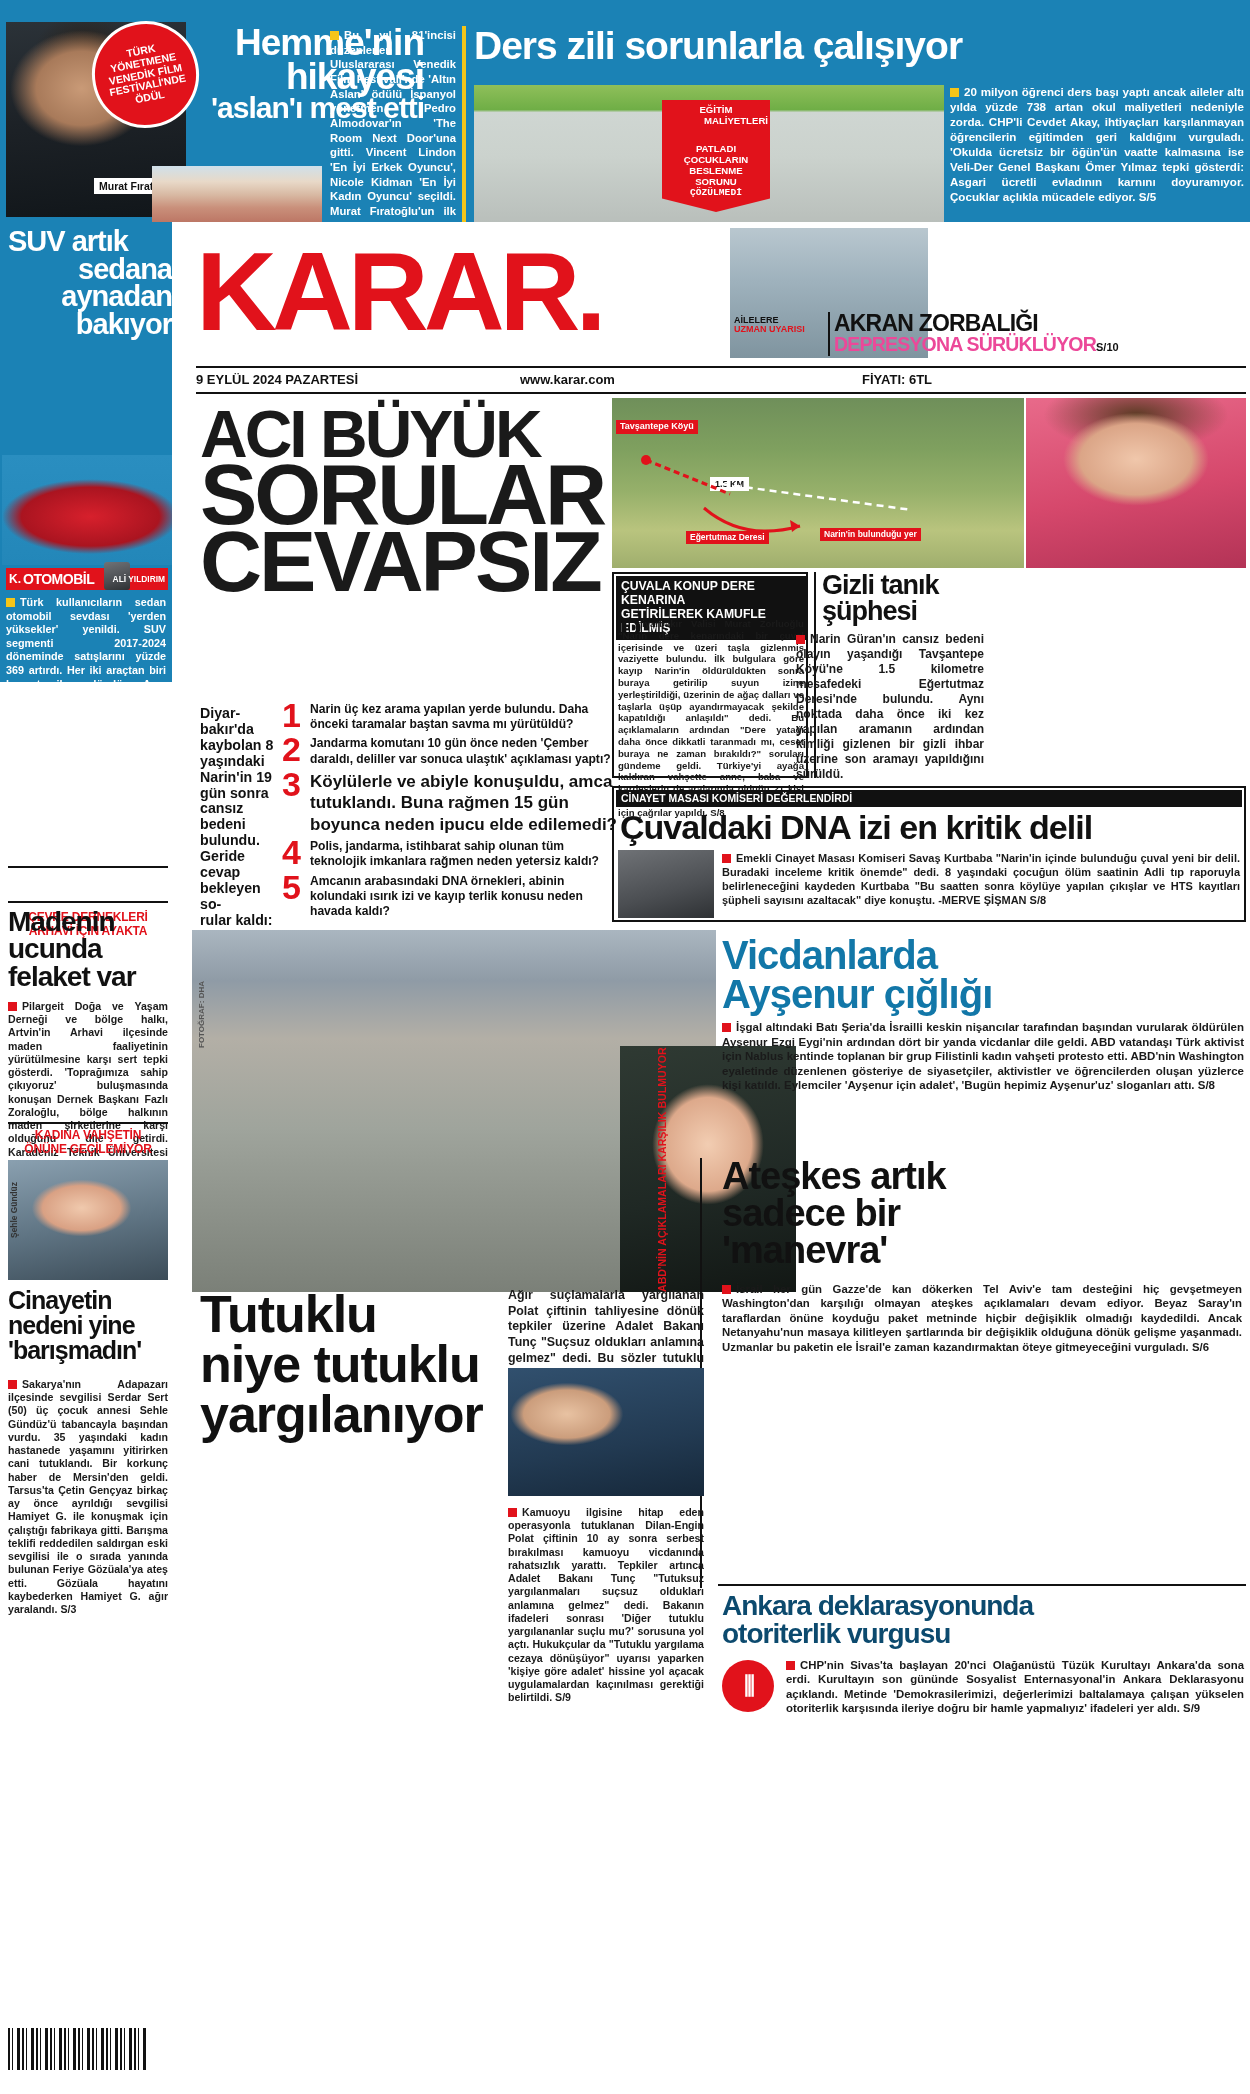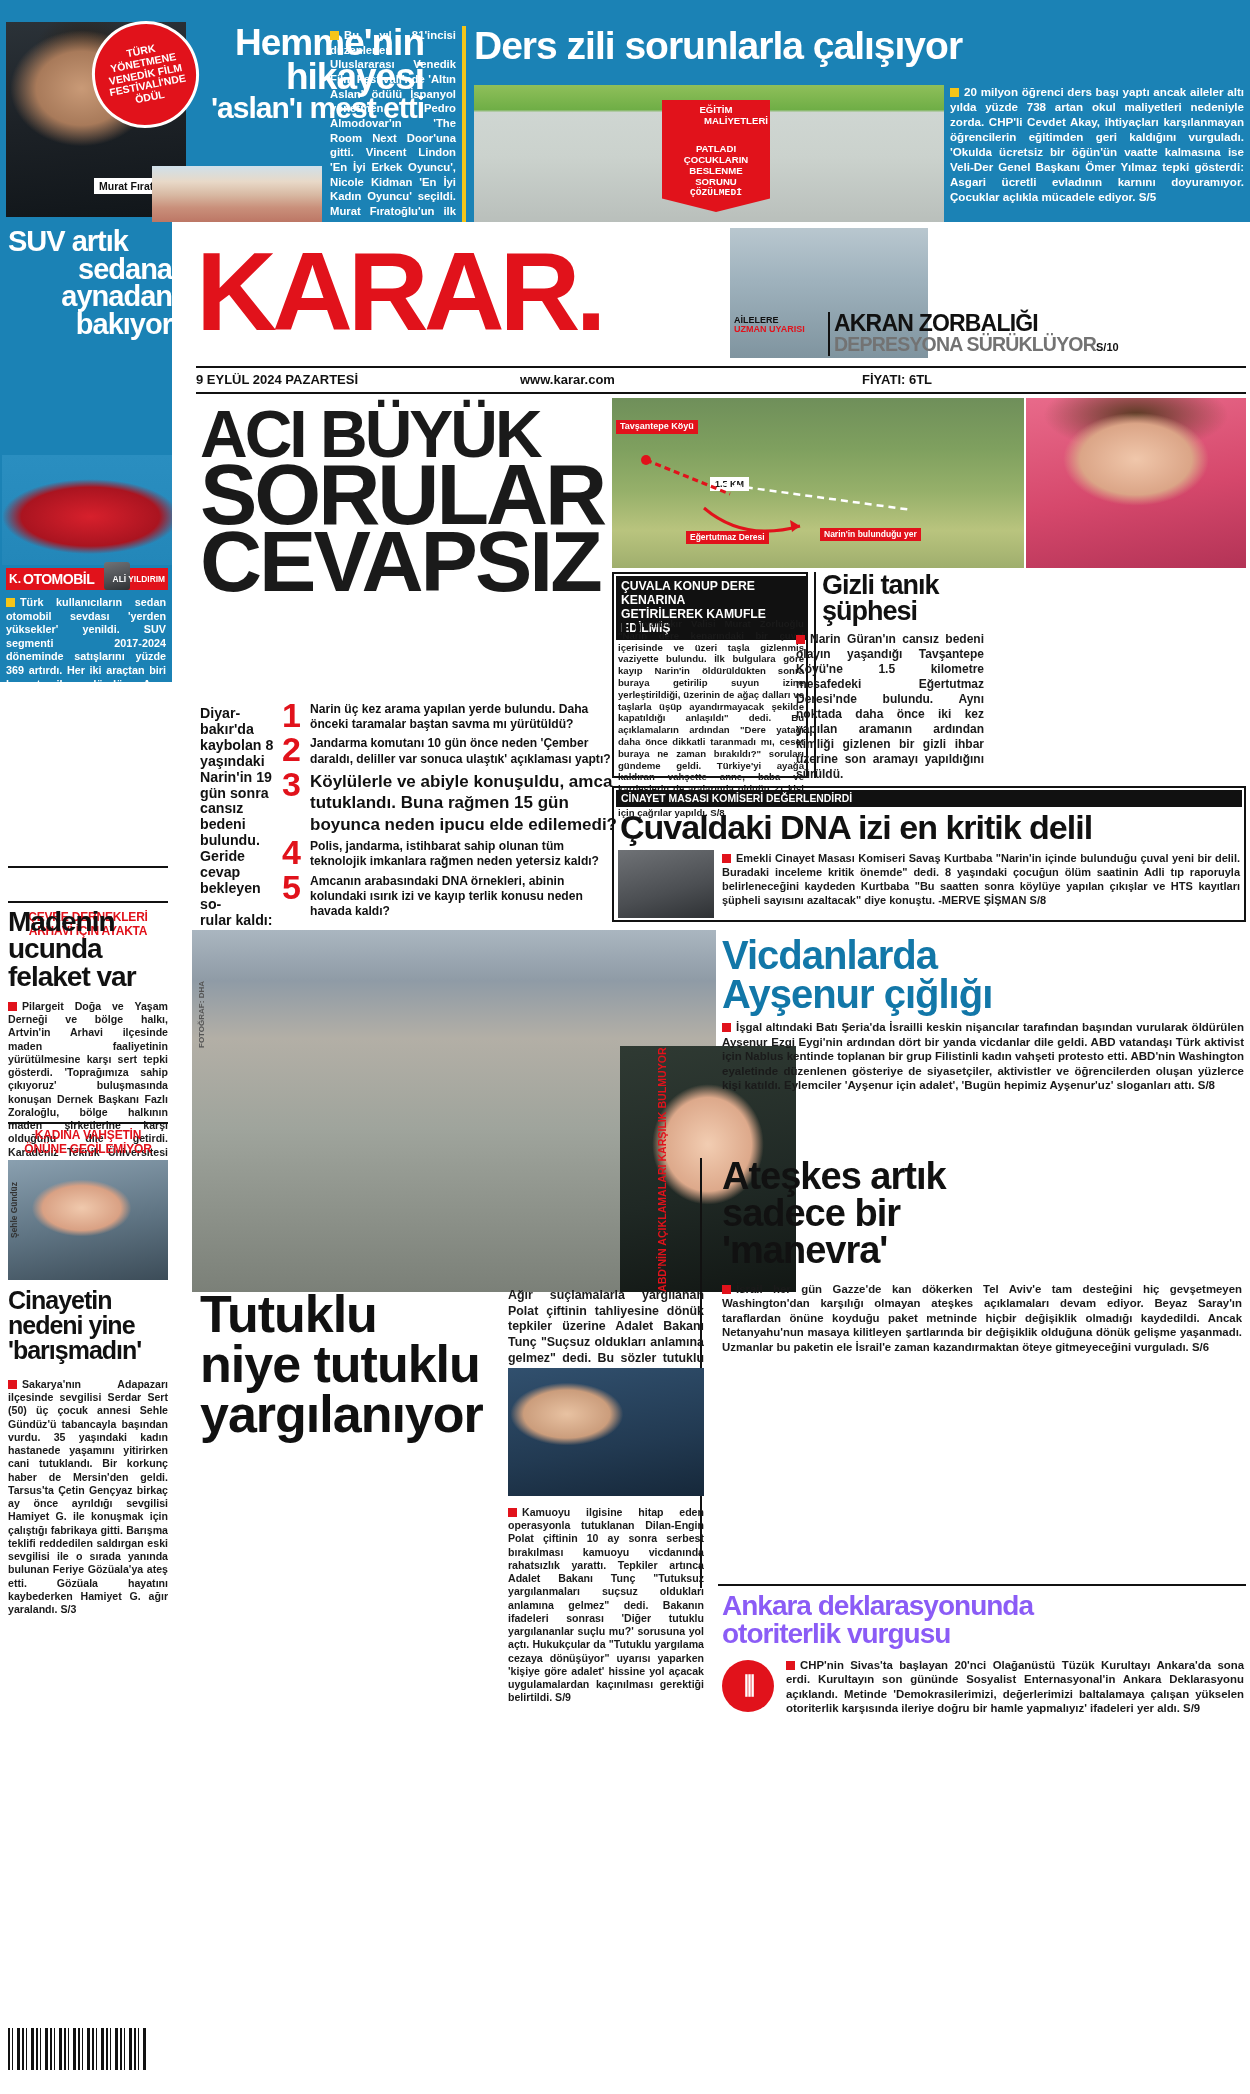--- a/index.html
+++ b/index.html
@@ -200,21 +200,21 @@
 
   <div class="abs ph ph-bully" style="left:730px;top:228px;width:198px;height:130px;"></div>
   <div class="abs" style="left:730px;top:310px;width:516px;height:50px;background:rgba(255,255,255,0.0);">
   </div>
   <div class="abs" style="left:734px;top:316px;width:96px;text-align:left;line-height:1.05;">
     <div style="font-size:9px;font-weight:800;color:#111;">AİLELERE</div>
     <div style="font-size:9px;font-weight:800;color:#e1121b;">UZMAN UYARISI</div>
   </div>
   <div class="abs" style="left:834px;top:312px;width:416px;line-height:1.02;">
     <div style="font-size:23px;font-weight:800;color:#111;letter-spacing:-0.8px;">AKRAN ZORBALIĞI</div>
-    <div style="font-size:19.5px;font-weight:800;color:#737373;letter-spacing:-0.8px;display:inline-block;">DEPRESYONA SÜRÜKLÜYOR</div><span style="font-size:11px;font-weight:800;color:#111;">S/10</span>
+    <div style="font-size:19.5px;font-weight:800;color:#ec4899;letter-spacing:-0.8px;display:inline-block;">DEPRESYONA SÜRÜKLÜYOR</div><span style="font-size:11px;font-weight:800;color:#111;">S/10</span>
   </div>
   <div class="abs" style="left:828px;top:312px;width:2px;height:44px;background:#111;"></div>
 
   <div class="abs" style="left:196px;top:366px;width:1050px;height:2px;background:#111;"></div>
   <div class="abs" style="left:196px;top:372px;font-size:13px;font-weight:800;color:#111;">9 EYLÜL 2024 PAZARTESİ</div>
   <div class="abs" style="left:520px;top:372px;font-size:13px;font-weight:800;color:#111;">www.karar.com</div>
   <div class="abs" style="left:862px;top:372px;font-size:13px;font-weight:800;color:#111;">FİYATI: 6TL</div>
   <div class="abs" style="left:196px;top:392px;width:1050px;height:2px;background:#111;"></div>
 
   <div class="abs hdl" style="left:200px;top:404px;width:430px;color:#1a1a1a;">
@@ -316,21 +316,21 @@
   <div class="abs" style="left:700px;top:1158px;width:2px;height:430px;background:#111;"></div>
 
   <div class="abs hdl" style="left:722px;top:1158px;width:520px;color:#111;font-size:38px;line-height:0.97;">
     <div>Ateşkes artık</div>
     <div>sadece bir</div>
     <div>'manevra'</div>
   </div>
   <div class="abs body-txt sq sq-red" style="left:722px;top:1282px;width:520px;font-size:11.4px;line-height:1.27;">İsrail her gün Gazze'de kan dökerken Tel Aviv'e tam desteğini hiç gevşetmeyen Washington'dan karşılığı olmayan ateşkes açıklamaları devam ediyor. Beyaz Saray'ın taraflardan önüne koyduğu paket metninde hiçbir değişiklik olmadığı kaydedildi. Ancak Netanyahu'nun masaya kilitleyen şartlarında bir değişiklik olduğuna dönük gelişme yaşanmadı. Uzmanlar bu paketin ele İsrail'e zaman kazandırmaktan öteye gitmeyeceğini vurguladı. S/6</div>
 
   <div class="abs" style="left:718px;top:1584px;width:528px;height:2px;background:#111;"></div>
-  <div class="abs hdl" style="left:722px;top:1592px;width:524px;color:#8b5cf6;font-size:28px;line-height:1.0;">
+  <div class="abs hdl" style="left:722px;top:1592px;width:524px;color:#0c4a6e;font-size:28px;line-height:1.0;">
     <div>Ankara deklarasyonunda</div>
     <div>otoriterlik vurgusu</div>
   </div>
   <div class="abs" style="left:722px;top:1660px;width:52px;height:52px;border-radius:50%;background:#e1121b;
               display:flex;align-items:center;justify-content:center;">
     <span style="color:#fff;font-size:24px;letter-spacing:-3px;font-weight:800;">⫼</span>
   </div>
   <div class="abs body-txt sq sq-red" style="left:786px;top:1658px;width:458px;font-size:11.4px;line-height:1.27;">CHP'nin Sivas'ta başlayan 20'nci Olağanüstü Tüzük Kurultayı Ankara'da sona erdi. Kurultayın son gününde Sosyalist Enternasyonal'in Ankara Deklarasyonu açıklandı. Metinde 'Demokrasilerimizi, değerlerimizi baltalamaya çalışan yükselen otoriterlik karşısında ileriye doğru bir hamle yapmalıyız' ifadeleri yer aldı. S/9</div>
 
   <div class="abs hdl" style="left:200px;top:1290px;width:300px;color:#111;font-size:52px;line-height:0.96;">

